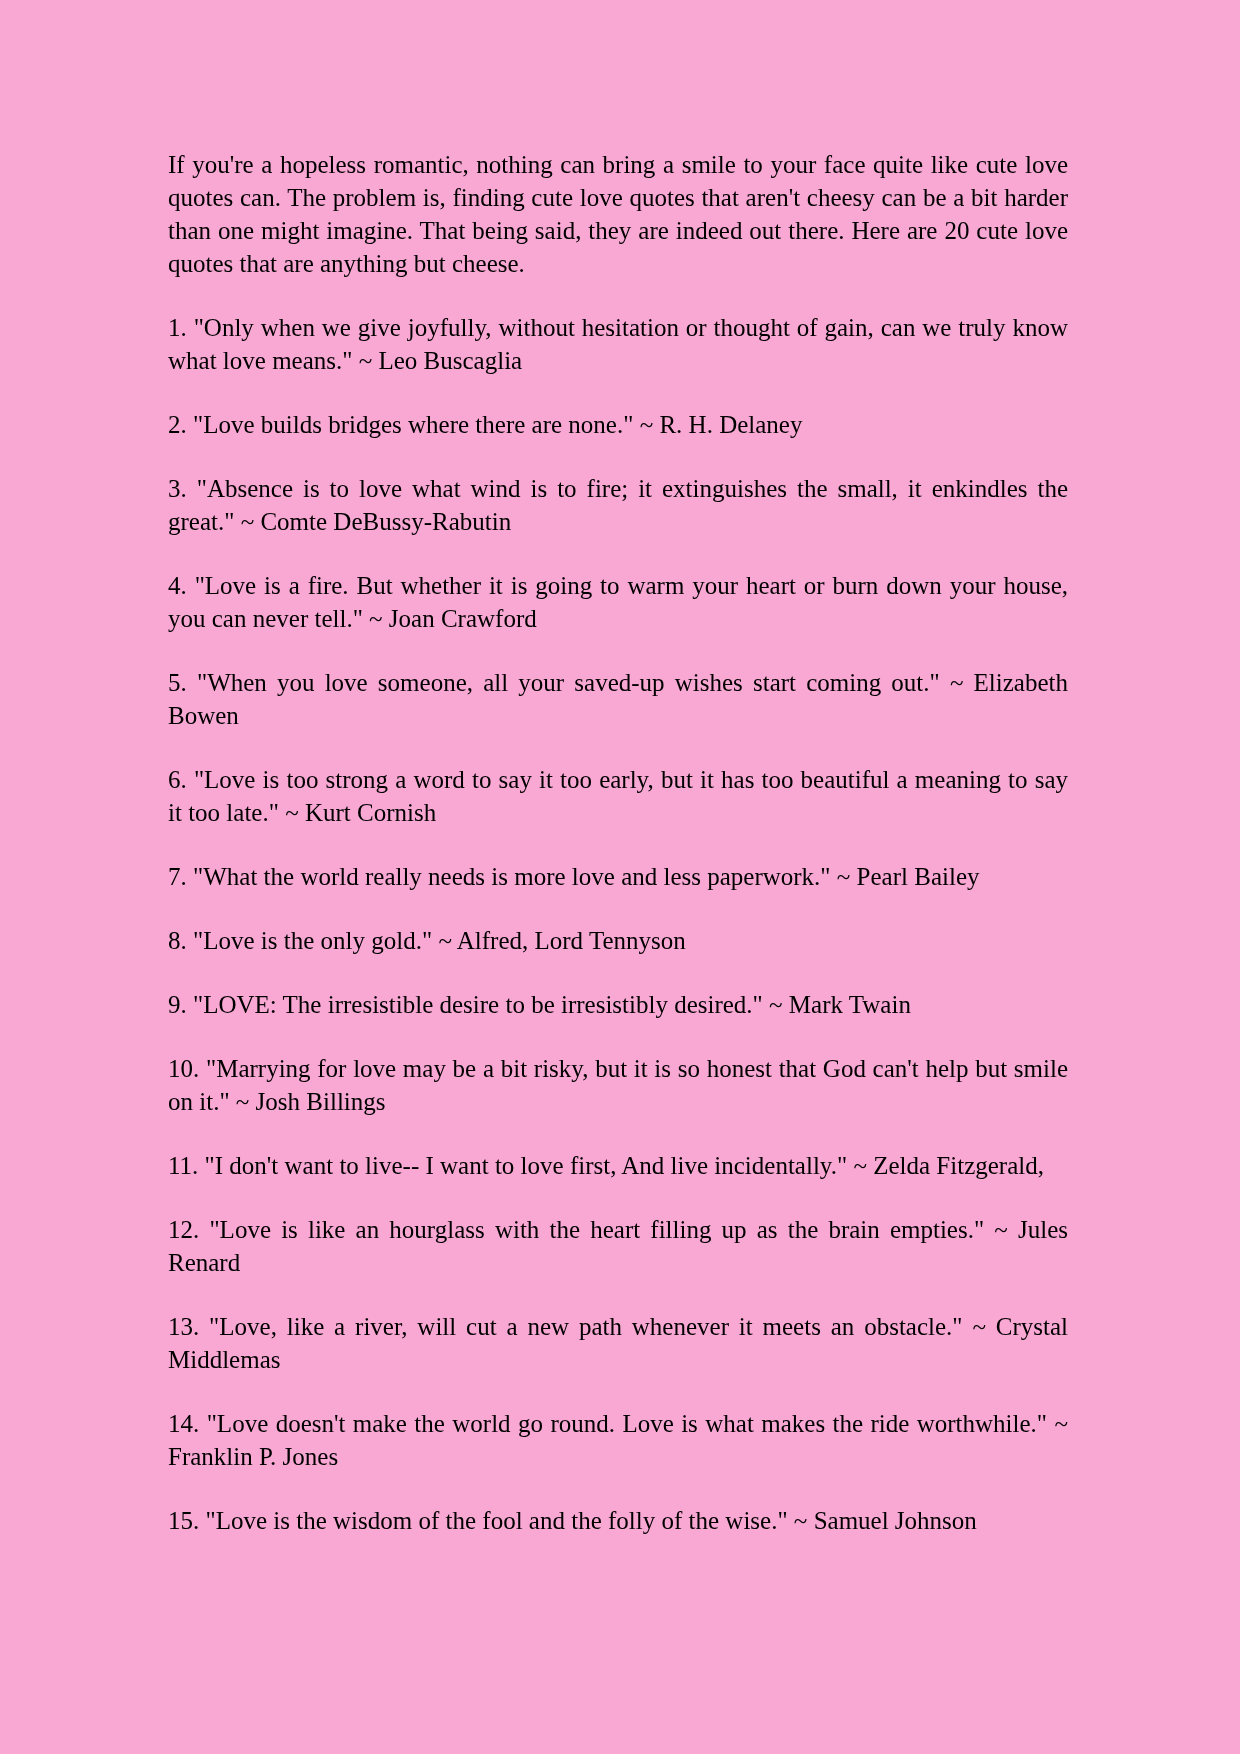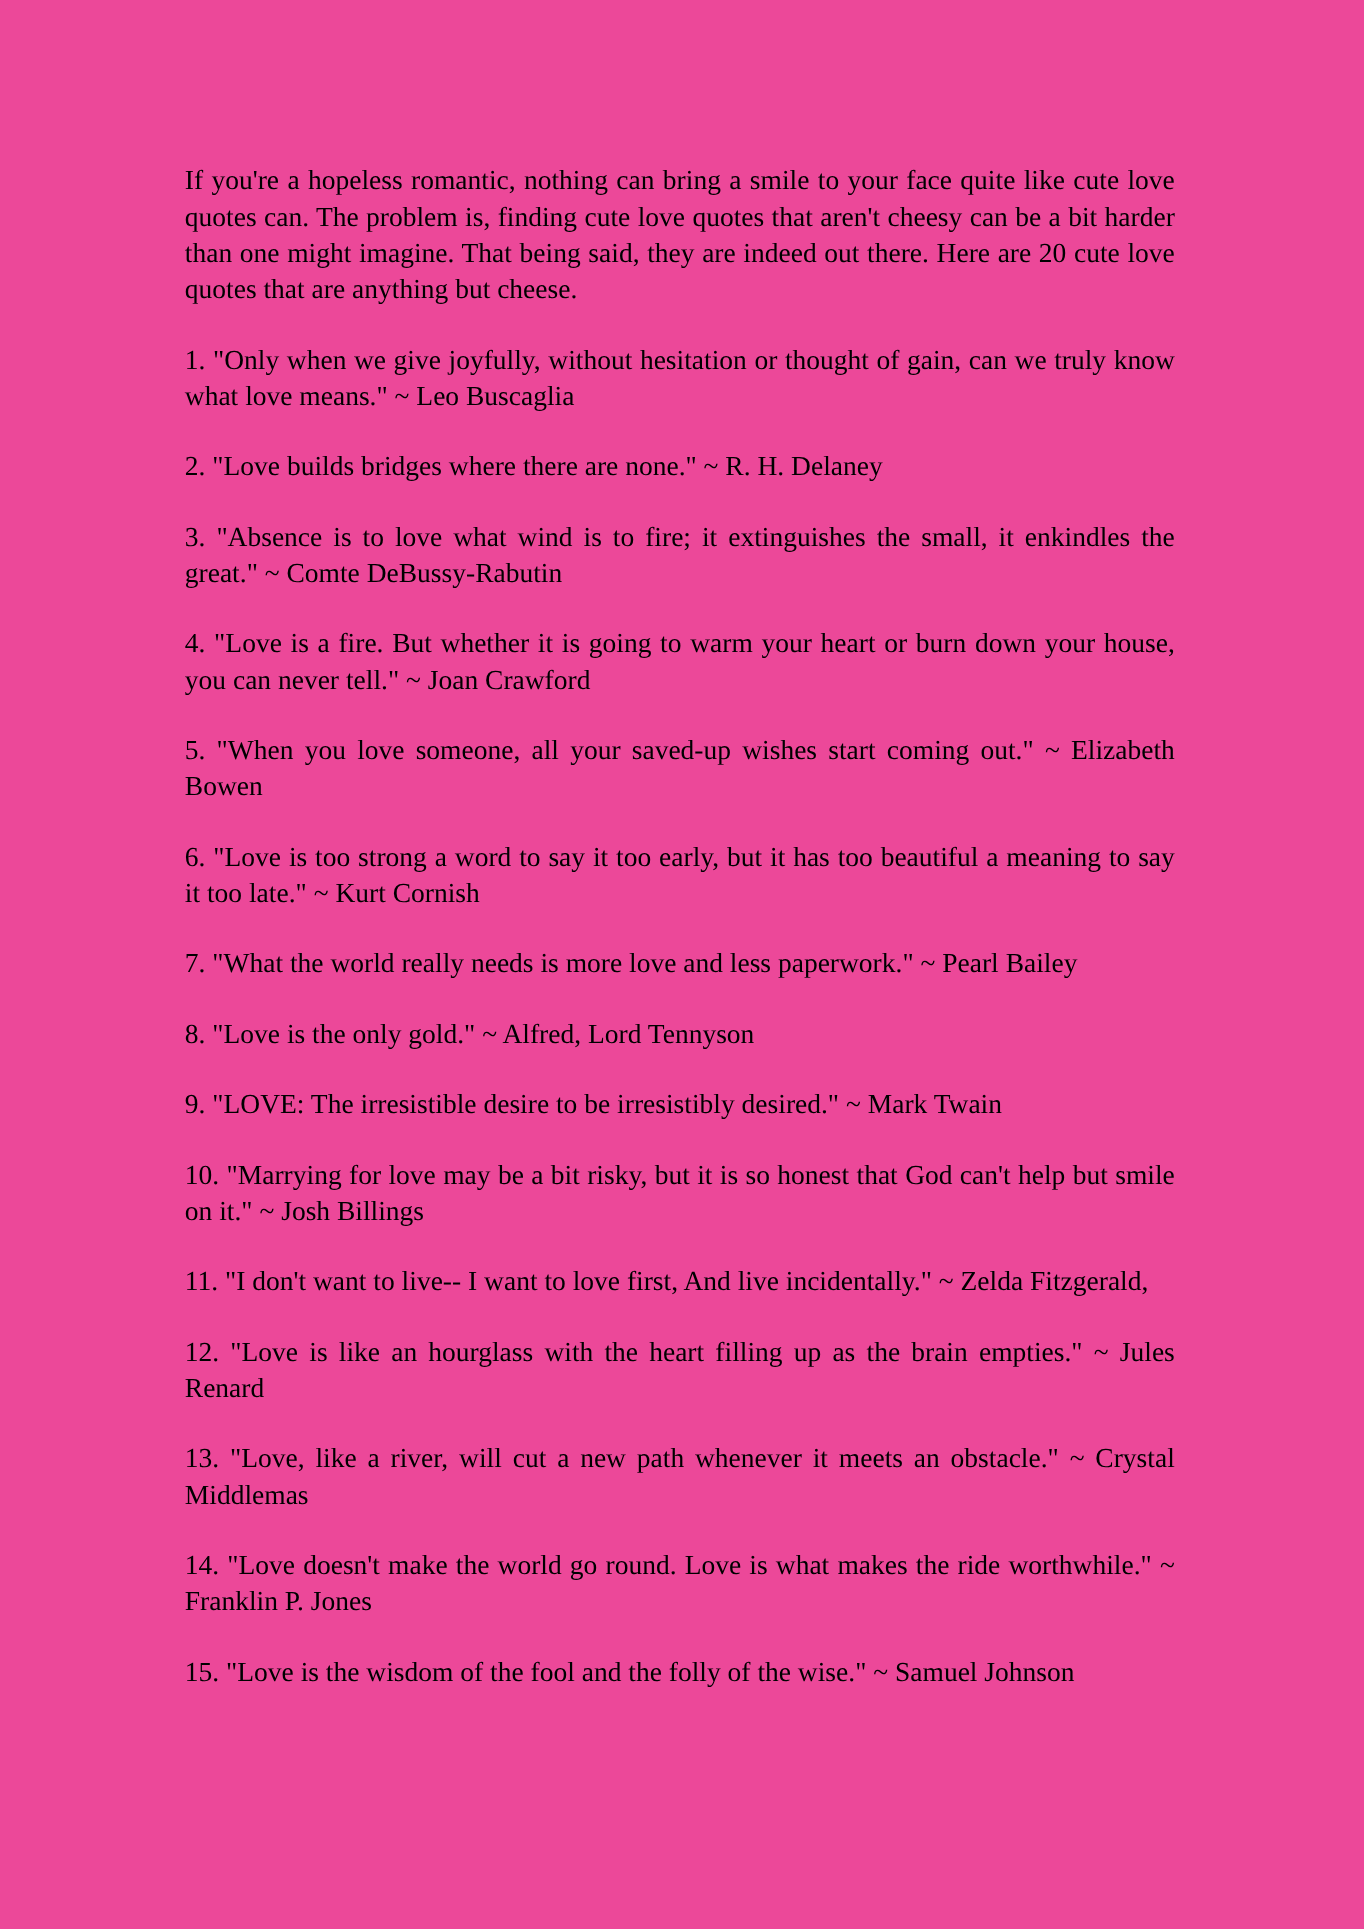--- a/index.html
+++ b/index.html
@@ -5,21 +5,21 @@
   html, body {
     margin: 0;
     padding: 0;
     background: #ffffff;
   }
   .page {
     position: relative;
     box-sizing: border-box;
     width: 1240px;
     height: 1754px;
-    background: #ec4899;
+    background: #f9a8d4;
     padding: 148px 172px 0 168px;
     font-family: "Liberation Serif", serif;
     font-size: 25px;
     line-height: 33px;
     color: #000000;
     overflow: hidden;
   }
   .page p {
     margin: 0 0 31px 0;
     text-align: justify;

